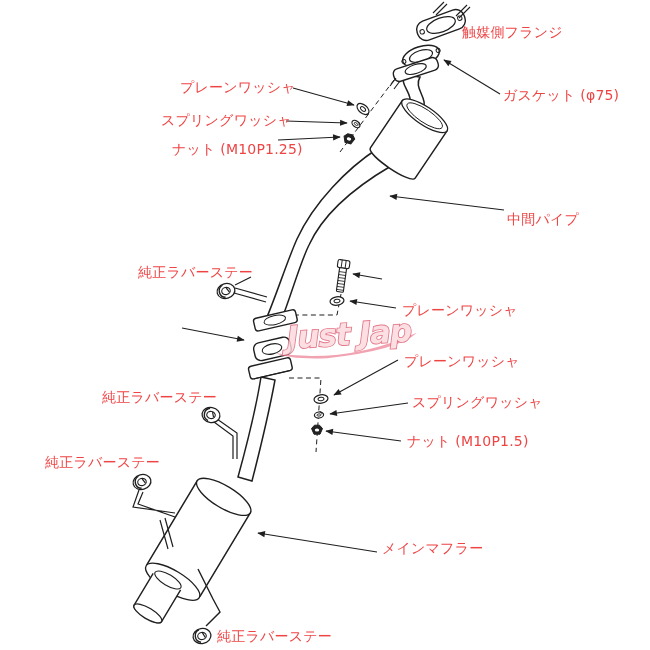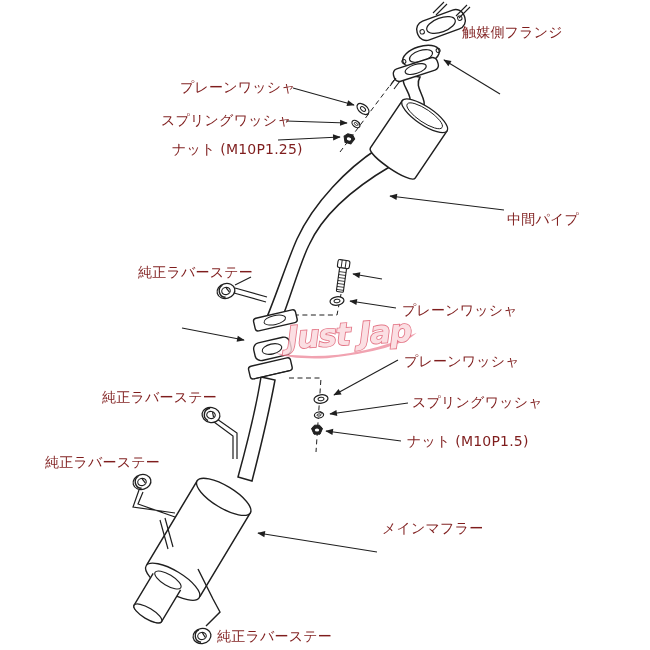--- a/index.html
+++ b/index.html
@@ -3,21 +3,21 @@
 <meta charset="utf-8">
 <style>
   html,body{margin:0;padding:0;background:#fff;}
   #canvas{
     position:relative;width:650px;height:650px;background:#ffffff;
     font-family:"DejaVu Sans","Liberation Sans",sans-serif;overflow:hidden;
   }
   #art{position:absolute;left:0;top:0;z-index:1;}
   .lbl{
     position:absolute;z-index:2;font-size:14px;line-height:16px;
-    color:#7f1d1d;white-space:nowrap;letter-spacing:0.2px;
+    color:#ef4444;white-space:nowrap;letter-spacing:0.2px;
   }
 </style>
 </head>
 <body>
 
 <div id="canvas">
 
   <svg id="art" width="650" height="650" viewBox="0 0 650 650">
     <defs>
       <marker id="ah" viewBox="0 0 10 10" refX="9" refY="5" markerWidth="9" markerHeight="7" orient="auto">
@@ -156,27 +156,28 @@
     <use href="#springw" transform="translate(319,415) rotate(-8)"></use>
     <use href="#nut" transform="translate(317,430)"></use>
 
     <g opacity="0.82" transform="rotate(-3.5 346 338)">
       <path d="M275,349 Q345,364 417,337 Q399,353 326,357 Q288,356 275,349 Z" fill="#ee8fa0"></path>
       <text x="287" y="345" font-size="31" font-style="italic" font-weight="bold" letter-spacing="-1" fill="#fbd9de" stroke="#dd5469" stroke-width="1.7" style="paint-order:stroke">Just Jap</text>
     </g>
   </svg>
 
   <div class="lbl" style="left:462px;top:24px">触媒側フランジ</div>
+  <div class="lbl" style="left:503px;top:87px">ガスケット (φ75)</div>
   <div class="lbl" style="left:180px;top:79px">プレーンワッシャ</div>
   <div class="lbl" style="left:161px;top:112px">スプリングワッシャ</div>
   <div class="lbl" style="left:172px;top:141px">ナット (M10P1.25)</div>
   <div class="lbl" style="left:507px;top:211px">中間パイプ</div>
   <div class="lbl" style="left:138px;top:264px">純正ラバーステー</div>
   <div class="lbl" style="left:402px;top:302px">プレーンワッシャ</div>
   <div class="lbl" style="left:404px;top:353px">プレーンワッシャ</div>
   <div class="lbl" style="left:412px;top:394px">スプリングワッシャ</div>
   <div class="lbl" style="left:407px;top:433px">ナット (M10P1.5)</div>
   <div class="lbl" style="left:102px;top:389px">純正ラバーステー</div>
   <div class="lbl" style="left:45px;top:454px">純正ラバーステー</div>
-  <div class="lbl" style="left:382px;top:520px">メインマフラー</div>
+  <div class="lbl" style="left:382px;top:540px">メインマフラー</div>
   <div class="lbl" style="left:217px;top:628px">純正ラバーステー</div>
 
 </div>
 
 </body></html>

